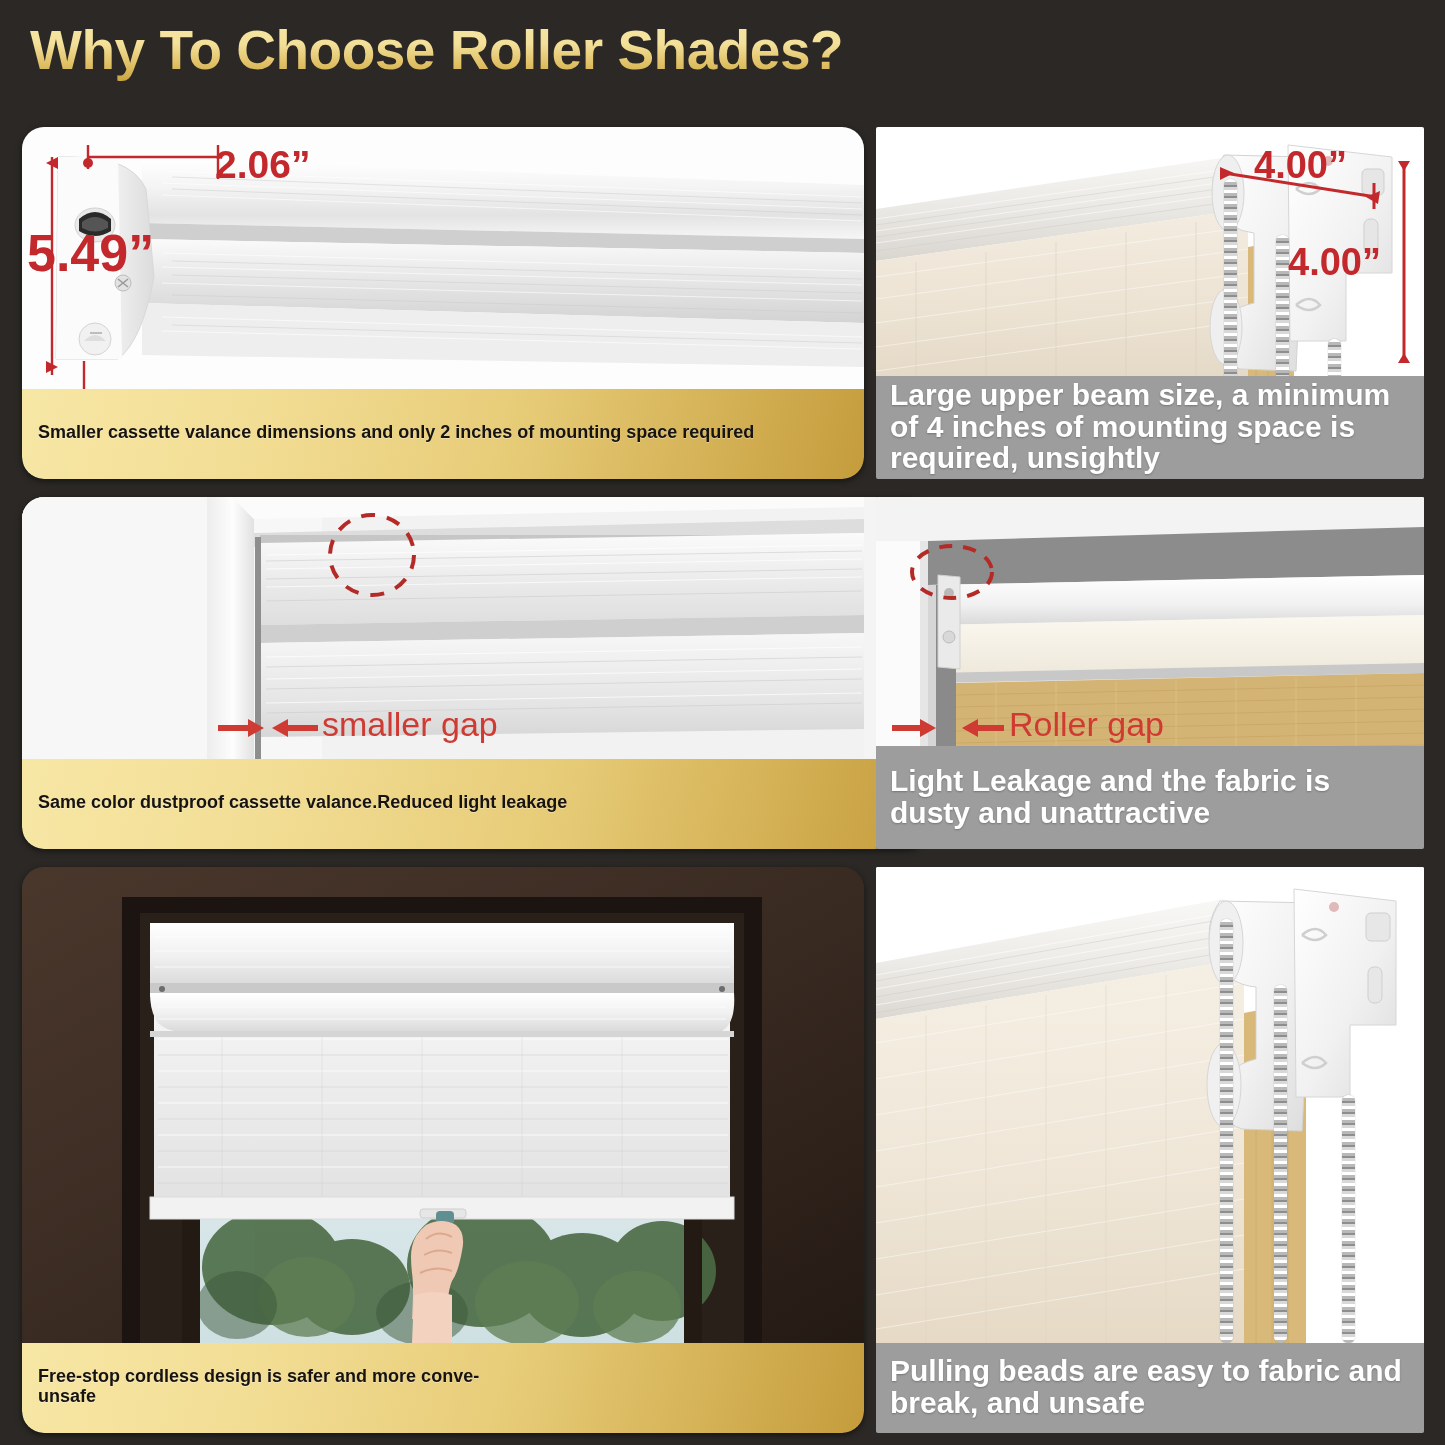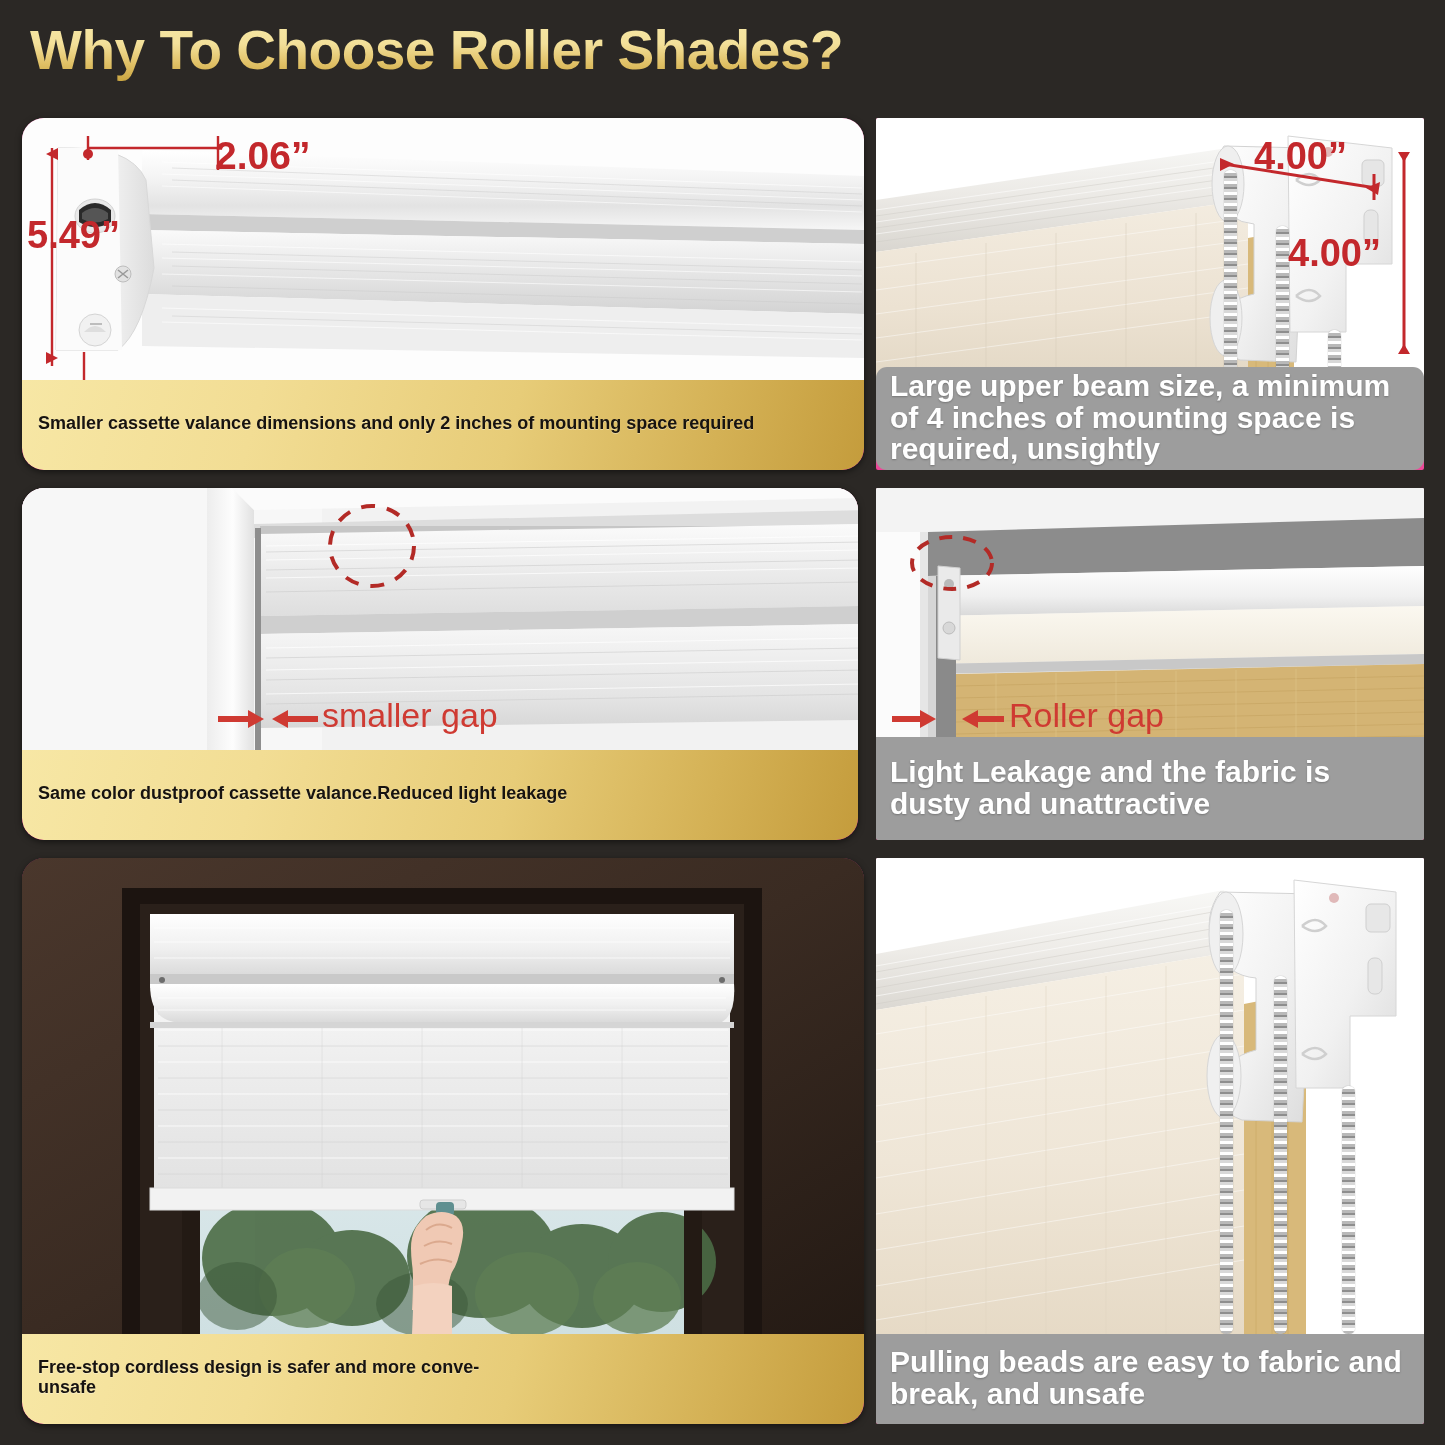--- a/index.html
+++ b/index.html
@@ -14,21 +14,21 @@
   #title{
     position:absolute;left:30px;top:18px;
     font-size:55px;font-weight:bold;letter-spacing:-0.5px;
     background:linear-gradient(180deg,#f7e9a8 0%,#f3e09a 40%,#e0c065 72%,#c9a43f 100%);
     -webkit-background-clip:text;background-clip:text;
     color:#ecd896;-webkit-text-fill-color:transparent;
     text-shadow:none;white-space:nowrap;
   }
   
   .grid{position:absolute;left:0;top:0;width:1445px;height:1445px;}
-  .panel{position:absolute;overflow:hidden;background:#ec4899;}
+  .panel{position:absolute;overflow:hidden;background:#404040;margin-top:9px;}
   .panel.good{border-radius:22px;box-shadow:0 2px 6px rgba(0,0,0,.5);}
   .panel.bad{border-radius:2px;}
   .photo{position:absolute;left:0;top:0;right:0;overflow:hidden;}
   
   .cap{position:absolute;left:0;right:0;bottom:0;box-sizing:border-box;
        display:flex;align-items:center;}
   .cap.gold{
     background:linear-gradient(105deg,#f7e7a5 0%,#f2dd94 28%,#e7cc78 58%,#d4b155 82%,#c49c3c 100%);
     border-radius:0 0 22px 22px;padding:10px 16px 14px 16px;
   }
@@ -121,21 +121,21 @@
             <path d="M66 30 L196 30"></path>
             <path d="M62 234 L62 262"></path>
             <path d="M30 30 L30 248"></path>
           </g>
           <circle cx="66" cy="36" r="5" fill="#c3282c"></circle>
           <path d="M24 36 L36 30 L36 42 Z" fill="#c3282c"></path>
           <path d="M24 240 L36 234 L36 246 Z" fill="#c3282c" transform="rotate(180 30 240)"></path>
           <path d="M30 36 L24 46 L36 46 Z" fill="#c3282c" opacity="0"></path>
         </svg>
         <div class="dimlabel" style="left:193px;top:16px;font-size:39px;">2.06”</div>
-        <div class="dimlabel" style="left:5px;top:96px;font-size:38px;">5.49”</div>
+        <div class="dimlabel" style="left:5px;top:96px;font-size:52px;">5.49”</div>
       </div>
       <div class="cap gold" style="height:90px;">
         <div class="t">Smaller cassette valance dimensions and only 2 inches of mounting space required</div>
       </div>
     </div>
 
     <div class="panel bad" style="left:876px;top:118px;width:548px;height:352px;">
       <div class="photo" style="height:262px;background:#ffffff;">
         <svg viewBox="0 0 548 262" width="548" height="262">
           <defs>
@@ -211,26 +211,26 @@
           <path d="M522 34 L534 34 L528 44 Z" fill="#c3282c"></path>
           <path d="M522 236 L534 236 L528 226 Z" fill="#c3282c"></path>
         </svg>
 
         <div class="beadchain" style="left:348px;top:52px;height:210px;"></div>
         <div class="beadchain" style="left:400px;top:108px;height:154px;"></div>
         <div class="beadchain" style="left:452px;top:212px;height:50px;"></div>
         <div class="dimlabel" style="left:378px;top:17px;font-size:38px;">4.00”</div>
         <div class="dimlabel" style="left:412px;top:114px;font-size:38px;">4.00”</div>
       </div>
-      <div class="cap gray" style="height:103px;border-radius:11px;">
+      <div class="cap gray" style="height:103px;">
         <div class="t">Large upper beam size, a minimum of 4 inches of mounting space is required, unsightly</div>
       </div>
     </div>
 
-    <div class="panel good" style="left:22px;top:488px;width:836px;height:352px;">
+    <div class="panel good" style="left:22px;top:488px;width:906px;height:352px;">
       <div class="photo" style="height:262px;background:#f4f4f4;">
         <svg viewBox="0 0 842 262" width="842" height="262">
           <defs>
             <linearGradient id="frm" x1="0" y1="0" x2="1" y2="0">
               <stop offset="0%" stop-color="#ededed"></stop>
                 <stop offset="55%" stop-color="#fdfdfd"></stop>
               <stop offset="100%" stop-color="#e1e1e1"></stop>
             </linearGradient>
             <linearGradient id="sh1" x1="0" y1="0" x2="0" y2="1">
               <stop offset="0%" stop-color="#fbfbfb"></stop>

